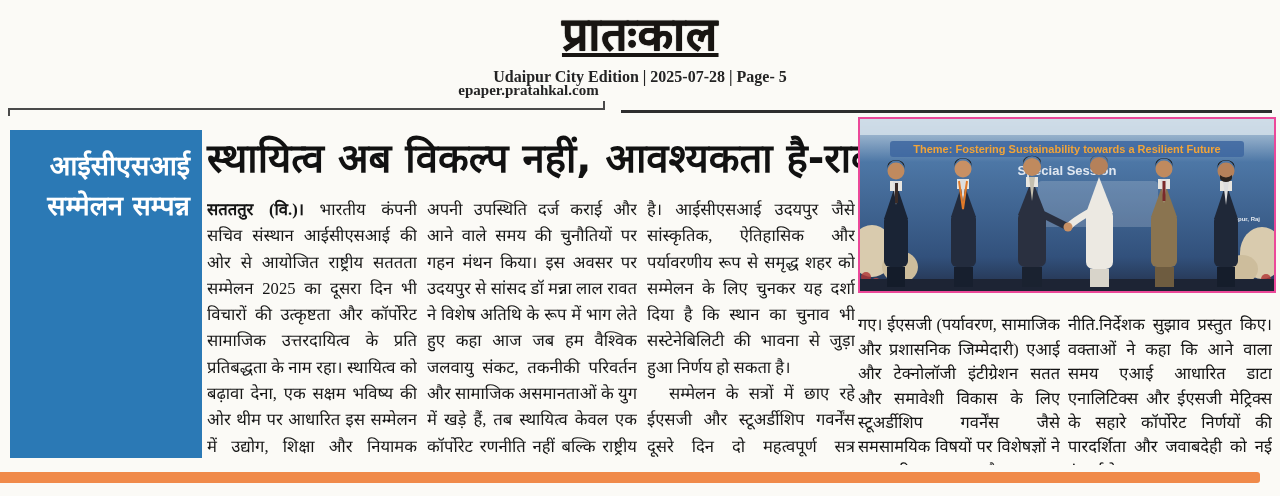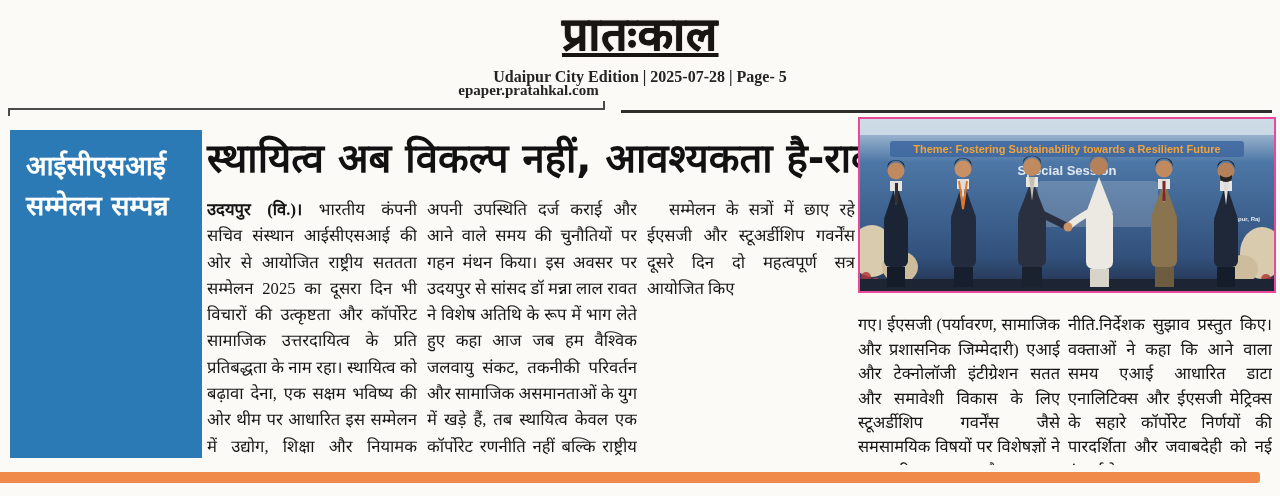--- a/index.html
+++ b/index.html
@@ -36,21 +36,21 @@
   .rule-right{left:621px;top:110px;width:651px;height:3px;background:#2e2e2e;}
 
   
   .bluebox{
     left:10px;top:130px;width:192px;height:328px;
     background:#2b79b5;color:#ffffff;box-sizing:border-box;
     padding:16px 12px 10px 16px;
     font-family:"DejaVu Sans","Liberation Sans",sans-serif;
   }
   .bluebox .bb-title{
-    font-weight:800;font-size:27px;line-height:40px;margin:0 0 2px 0;
+    font-weight:800;font-size:27px;line-height:40px;margin:0 0 2px 0;text-align:right;
   }
   .bluebox .bb-sub{
     font-weight:700;font-size:22.5px;line-height:37px;margin:0;
   }
 
   
   .headline{
     left:207px;top:131px;width:650px;height:56px;
     font-family:"DejaVu Sans","Liberation Sans",sans-serif;
     font-weight:800;font-size:40px;line-height:54px;color:#111;
@@ -102,28 +102,29 @@
 <div class="abs rule-left-tickup"></div>
 <div class="abs rule-right"></div>
 
 <div class="abs bluebox" style="background: rgb(43, 121, 181);">
   <p class="bb-title">आईसीएसआई सम्मेलन सम्पन्न</p>
 </div>
 
 <div class="abs headline">स्थायित्व अब विकल्प नहीं, आवश्यकता है-रावत</div>
 
 <div class="abs col col1">
-  <p><span class="dateline">उदयपुर (वि.)।</span><span> भारतीय कंपनी सचिव संस्थान आईसीएसआई की ओर से आयोजित राष्ट्रीय सततता सम्मेलन 2025 का दूसरा दिन भी विचारों की उत्कृष्टता और कॉर्पोरेट सामाजिक उत्तरदायित्व के प्रति प्रतिबद्धता के नाम रहा। स्थायित्व को बढ़ावा देना, एक सक्षम भविष्य की ओर थीम पर आधारित इस सम्मेलन में उद्योग, शिक्षा और नियामक संस्थाओं के विशेषज्ञों ने</span></p>
+  <p><span class="dateline">सतततुर (वि.)।</span><span> भारतीय कंपनी सचिव संस्थान आईसीएसआई की ओर से आयोजित राष्ट्रीय सततता सम्मेलन 2025 का दूसरा दिन भी विचारों की उत्कृष्टता और कॉर्पोरेट सामाजिक उत्तरदायित्व के प्रति प्रतिबद्धता के नाम रहा। स्थायित्व को बढ़ावा देना, एक सक्षम भविष्य की ओर थीम पर आधारित इस सम्मेलन में उद्योग, शिक्षा और नियामक संस्थाओं के विशेषज्ञों ने</span></p>
 </div>
 
 <div class="abs col col2">
   <p>अपनी उपस्थिति दर्ज कराई और आने वाले समय की चुनौतियों पर गहन मंथन किया। इस अवसर पर उदयपुर से सांसद डॉ मन्ना लाल रावत ने विशेष अतिथि के रूप में भाग लेते हुए कहा आज जब हम वैश्विक जलवायु संकट, तकनीकी परिवर्तन और सामाजिक असमानताओं के युग में खड़े हैं, तब स्थायित्व केवल एक कॉर्पोरेट रणनीति नहीं बल्कि राष्ट्रीय नीति और जनहित का मूल मंत्र बन चुका</p>
 </div>
 
 <div class="abs col col3">
+  <p>है। आईसीएसआई उदयपुर जैसे सांस्कृतिक, ऐतिहासिक और पर्यावरणीय रूप से समृद्ध शहर को सम्मेलन के लिए चुनकर यह दर्शा दिया है कि स्थान का चुनाव भी सस्टेनेबिलिटी की भावना से जुड़ा हुआ निर्णय हो सकता है।</p>
   <p class="indent">सम्मेलन के सत्रों में छाए रहे ईएसजी और स्टूअर्डीशिप गवर्नेंस दूसरे दिन दो महत्वपूर्ण सत्र आयोजित किए</p>
 </div>
 
 <div class="abs photo">
   <svg width="414" height="172" viewBox="0 0 414 172" xmlns="http://www.w3.org/2000/svg">
     <defs>
       <linearGradient id="bg" x1="0" y1="0" x2="0" y2="1">
         <stop offset="0" stop-color="#c3d4e2"></stop>
         <stop offset="0.25" stop-color="#4d77a6"></stop>
         <stop offset="0.8" stop-color="#32517c"></stop>

